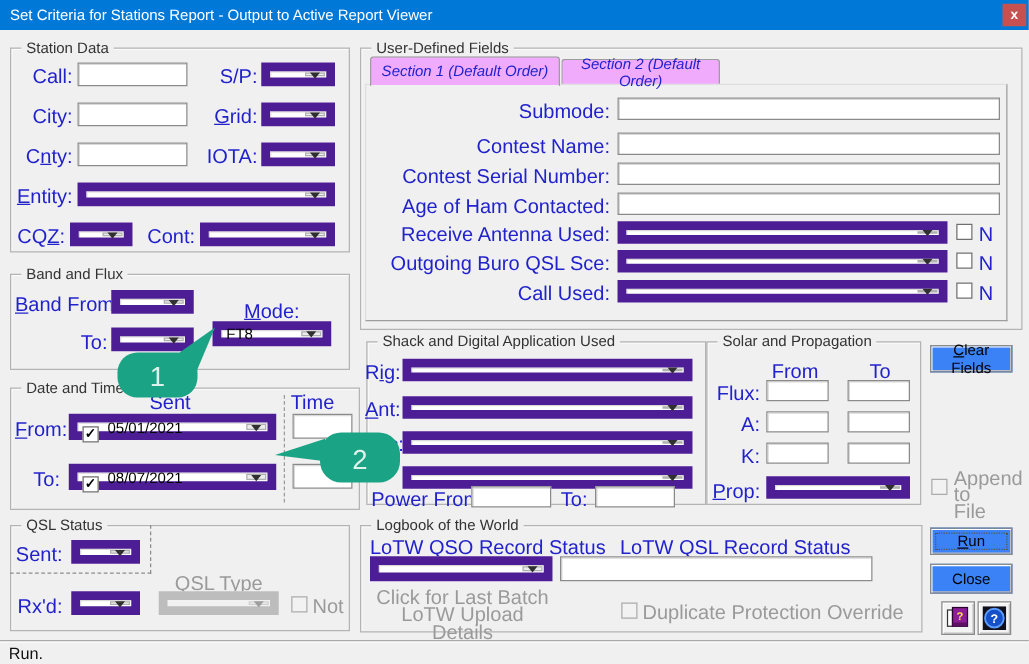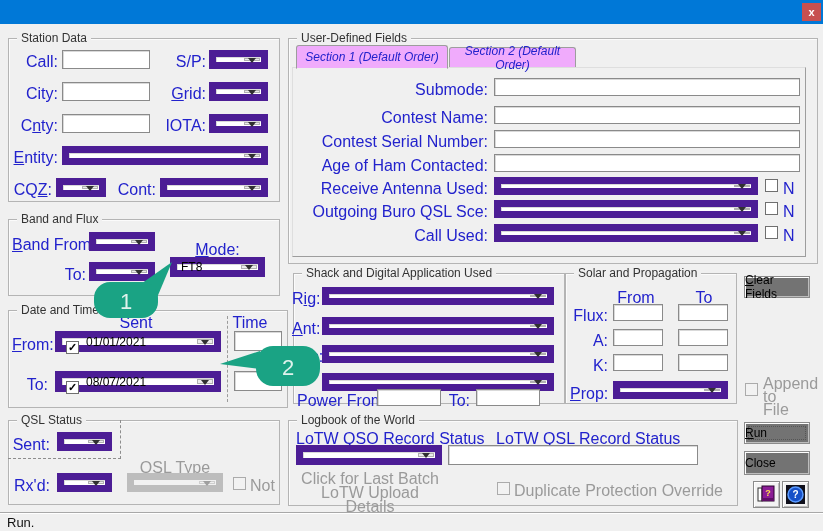--- a/index.html
+++ b/index.html
@@ -42,23 +42,23 @@
     border-top:5px solid #303030; margin-top:5px; }
   .combo.dis { background:#f1f1f1; border-color:#bdbdbd; box-shadow:none; }
   .combo.dis .dd { background:#f0f0f0; border-color:#cfcfcf; }
   .combo.dis .dd i { border-top-color:#9f9f9f; }
   
   .cb { position:absolute; width:13px; height:13px; background:#fff;
     border:1px solid #6f6f6f; font-size:11px; line-height:11px; font-weight:bold;
     text-align:center; color:#000; }
   .cb.dis { border-color:#ababab; background:#f2f2f2; }
   
-  .btn { position:absolute; background:#737373; border:1px solid #8b8b8b;
+  .btn { position:absolute; background:#3b82f6; border:1px solid #8b8b8b;
     box-shadow:inset 1px 1px 0 #fff, inset -1px -1px 0 #bdbdbd;
-    font-size:12px; color:#000;padding-left:48px; }
+    text-align:center; font-size:12px; color:#000;padding-left:48px; }
   .btn .t { position:absolute; left:0; right:0; top:50%; transform:translateY(-50%); }
   .focusdot { position:absolute; inset:3px; border:1px dotted #555; }
   .iconbtn { position:absolute; width:27px; height:27px; background:#f3f3f3;
     border:1px solid #8b8b8b; box-shadow:inset 1px 1px 0 #fff, inset -1px -1px 0 #bdbdbd;
     display:flex; align-items:center; justify-content:center; }
   
   .tab { position:absolute; border:1px solid #9d9d9d; border-bottom:none;
     border-radius:3px 3px 0 0; background:#f0abfc; color:var(--blue);
     font-style:italic; font-size:12px; text-align:center; }
   .tab .t { position:absolute; left:0; right:0; top:50%; transform:translateY(-50%); }
@@ -72,20 +72,21 @@
     background:#f0f0f0; border-top:1px solid #a8a8a8;
     box-shadow:inset 0 1px 0 #fff; font-size:13px; color:#111; }
   .statusbar .t { position:absolute; left:7px; top:2px; }
   u { text-decoration:underline; }
   svg text { font-family:"Liberation Sans", sans-serif; }
 </style>
 </head>
 <body>
 
 <div class="titlebar">
+  <span class="titletext">Set Criteria for Stations Report - Output to Active Report Viewer</span>
   <span class="closebtn">x</span>
 </div>
 
 <div class="grp" style="left:8px;top:38px;width:272px;height:164px;">
   <span class="cap">Station Data</span>
 </div>
 <span class="lbl r" style="left:10px;top:53px;width:48px;">Call:</span>
 <div class="txt" style="left:62px;top:50px;width:88px;height:19px;"></div>
 <span class="lbl r" style="left:160px;top:53px;width:46px;">S/P:</span>
 <div class="combo" style="left:209px;top:50px;width:59px;height:19px;">
@@ -158,21 +159,21 @@
 <div class="grp" style="left:8px;top:310px;width:280px;height:98px;">
   <span class="cap">Date and Time</span>
 </div>
 <span class="lbl c" style="left:100px;top:314px;width:72px;">Sent</span>
 <span class="lbl c" style="left:224px;top:314px;width:52px;">Time</span>
 <div class="dashv" style="left:227px;top:316px;height:86px;"></div>
 
 <span class="lbl" style="left:12px;top:336px;"><u>F</u>rom:</span>
 <div class="combo" style="left:55px;top:331px;width:166px;height:21px;">
   <span class="cb" style="left:4px;top:3px;">✓</span>
-  <span class="val" style="left:24px;">01/01/2021</span>
+  <span class="val" style="left:24px;">05/01/2021</span>
   <span class="dd">
       <i></i>
     </span>
 </div>
 <div class="txt" style="left:234px;top:331px;width:48px;height:20px;"></div>
 
 <span class="lbl r" style="left:12px;top:376px;width:36px;">To:</span>
 <div class="combo" style="left:55px;top:371px;width:166px;height:21px;">
   <span class="cb" style="left:4px;top:3px;">✓</span>
   <span class="val" style="left:24px;">08/07/2021</span>

